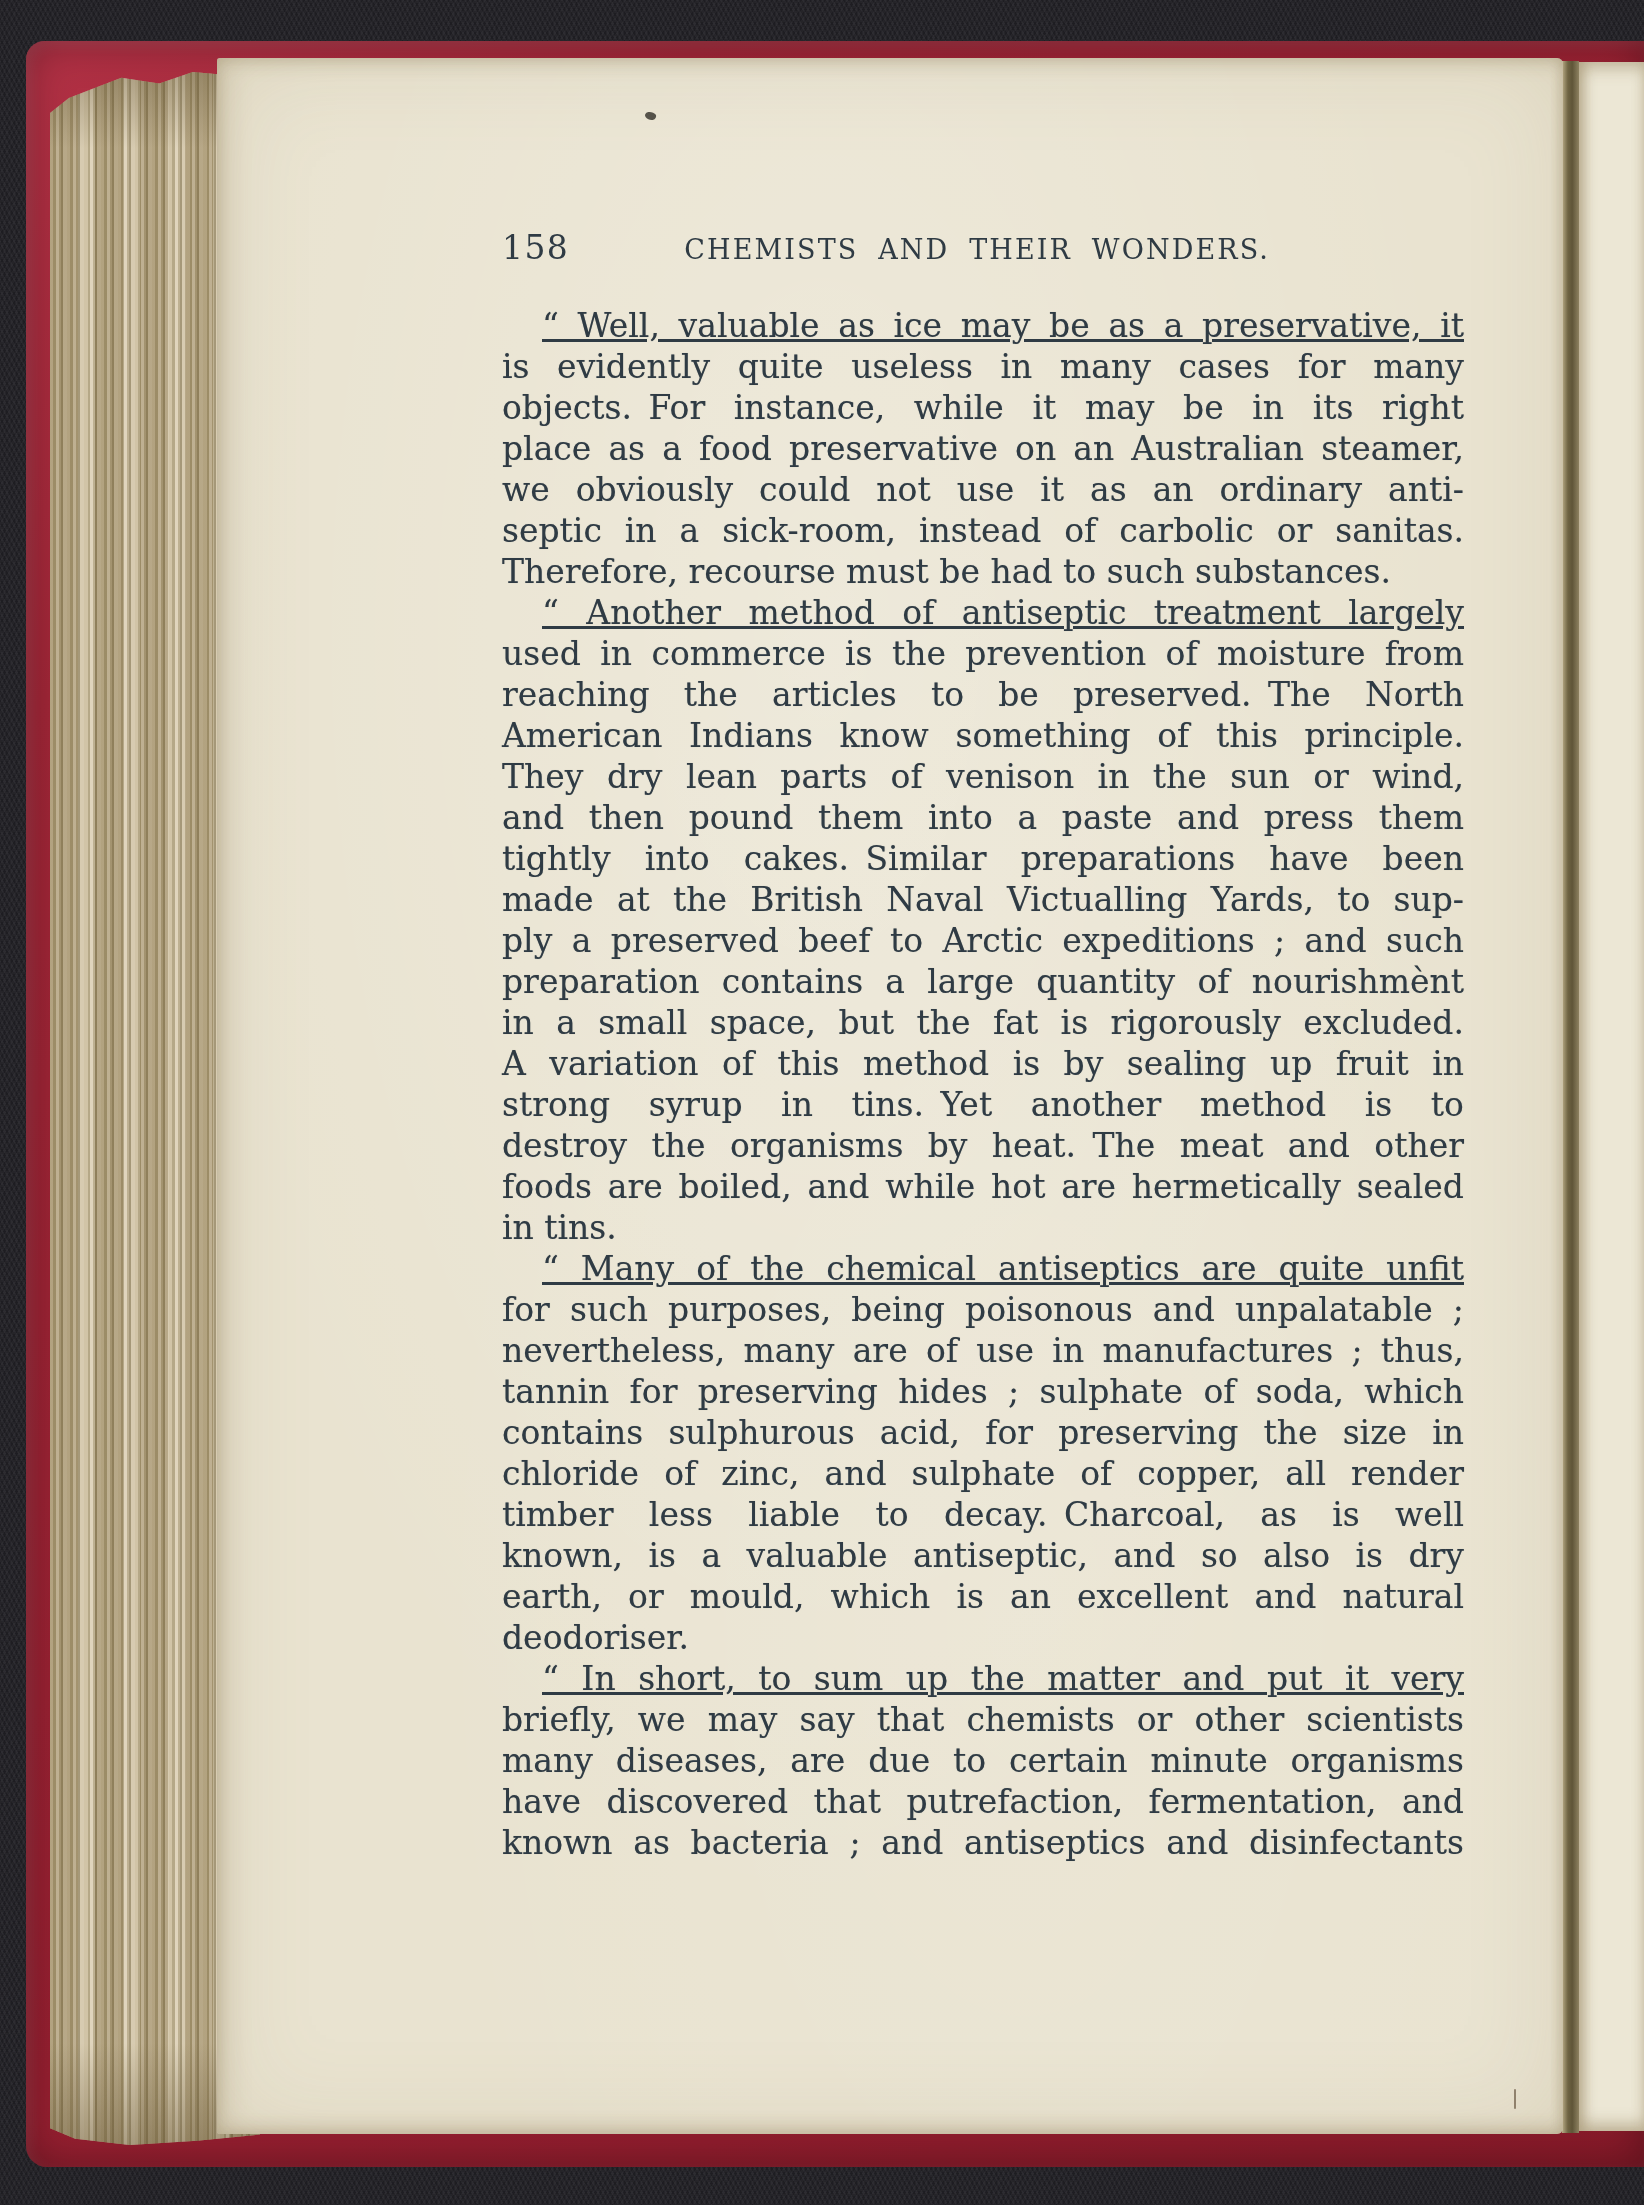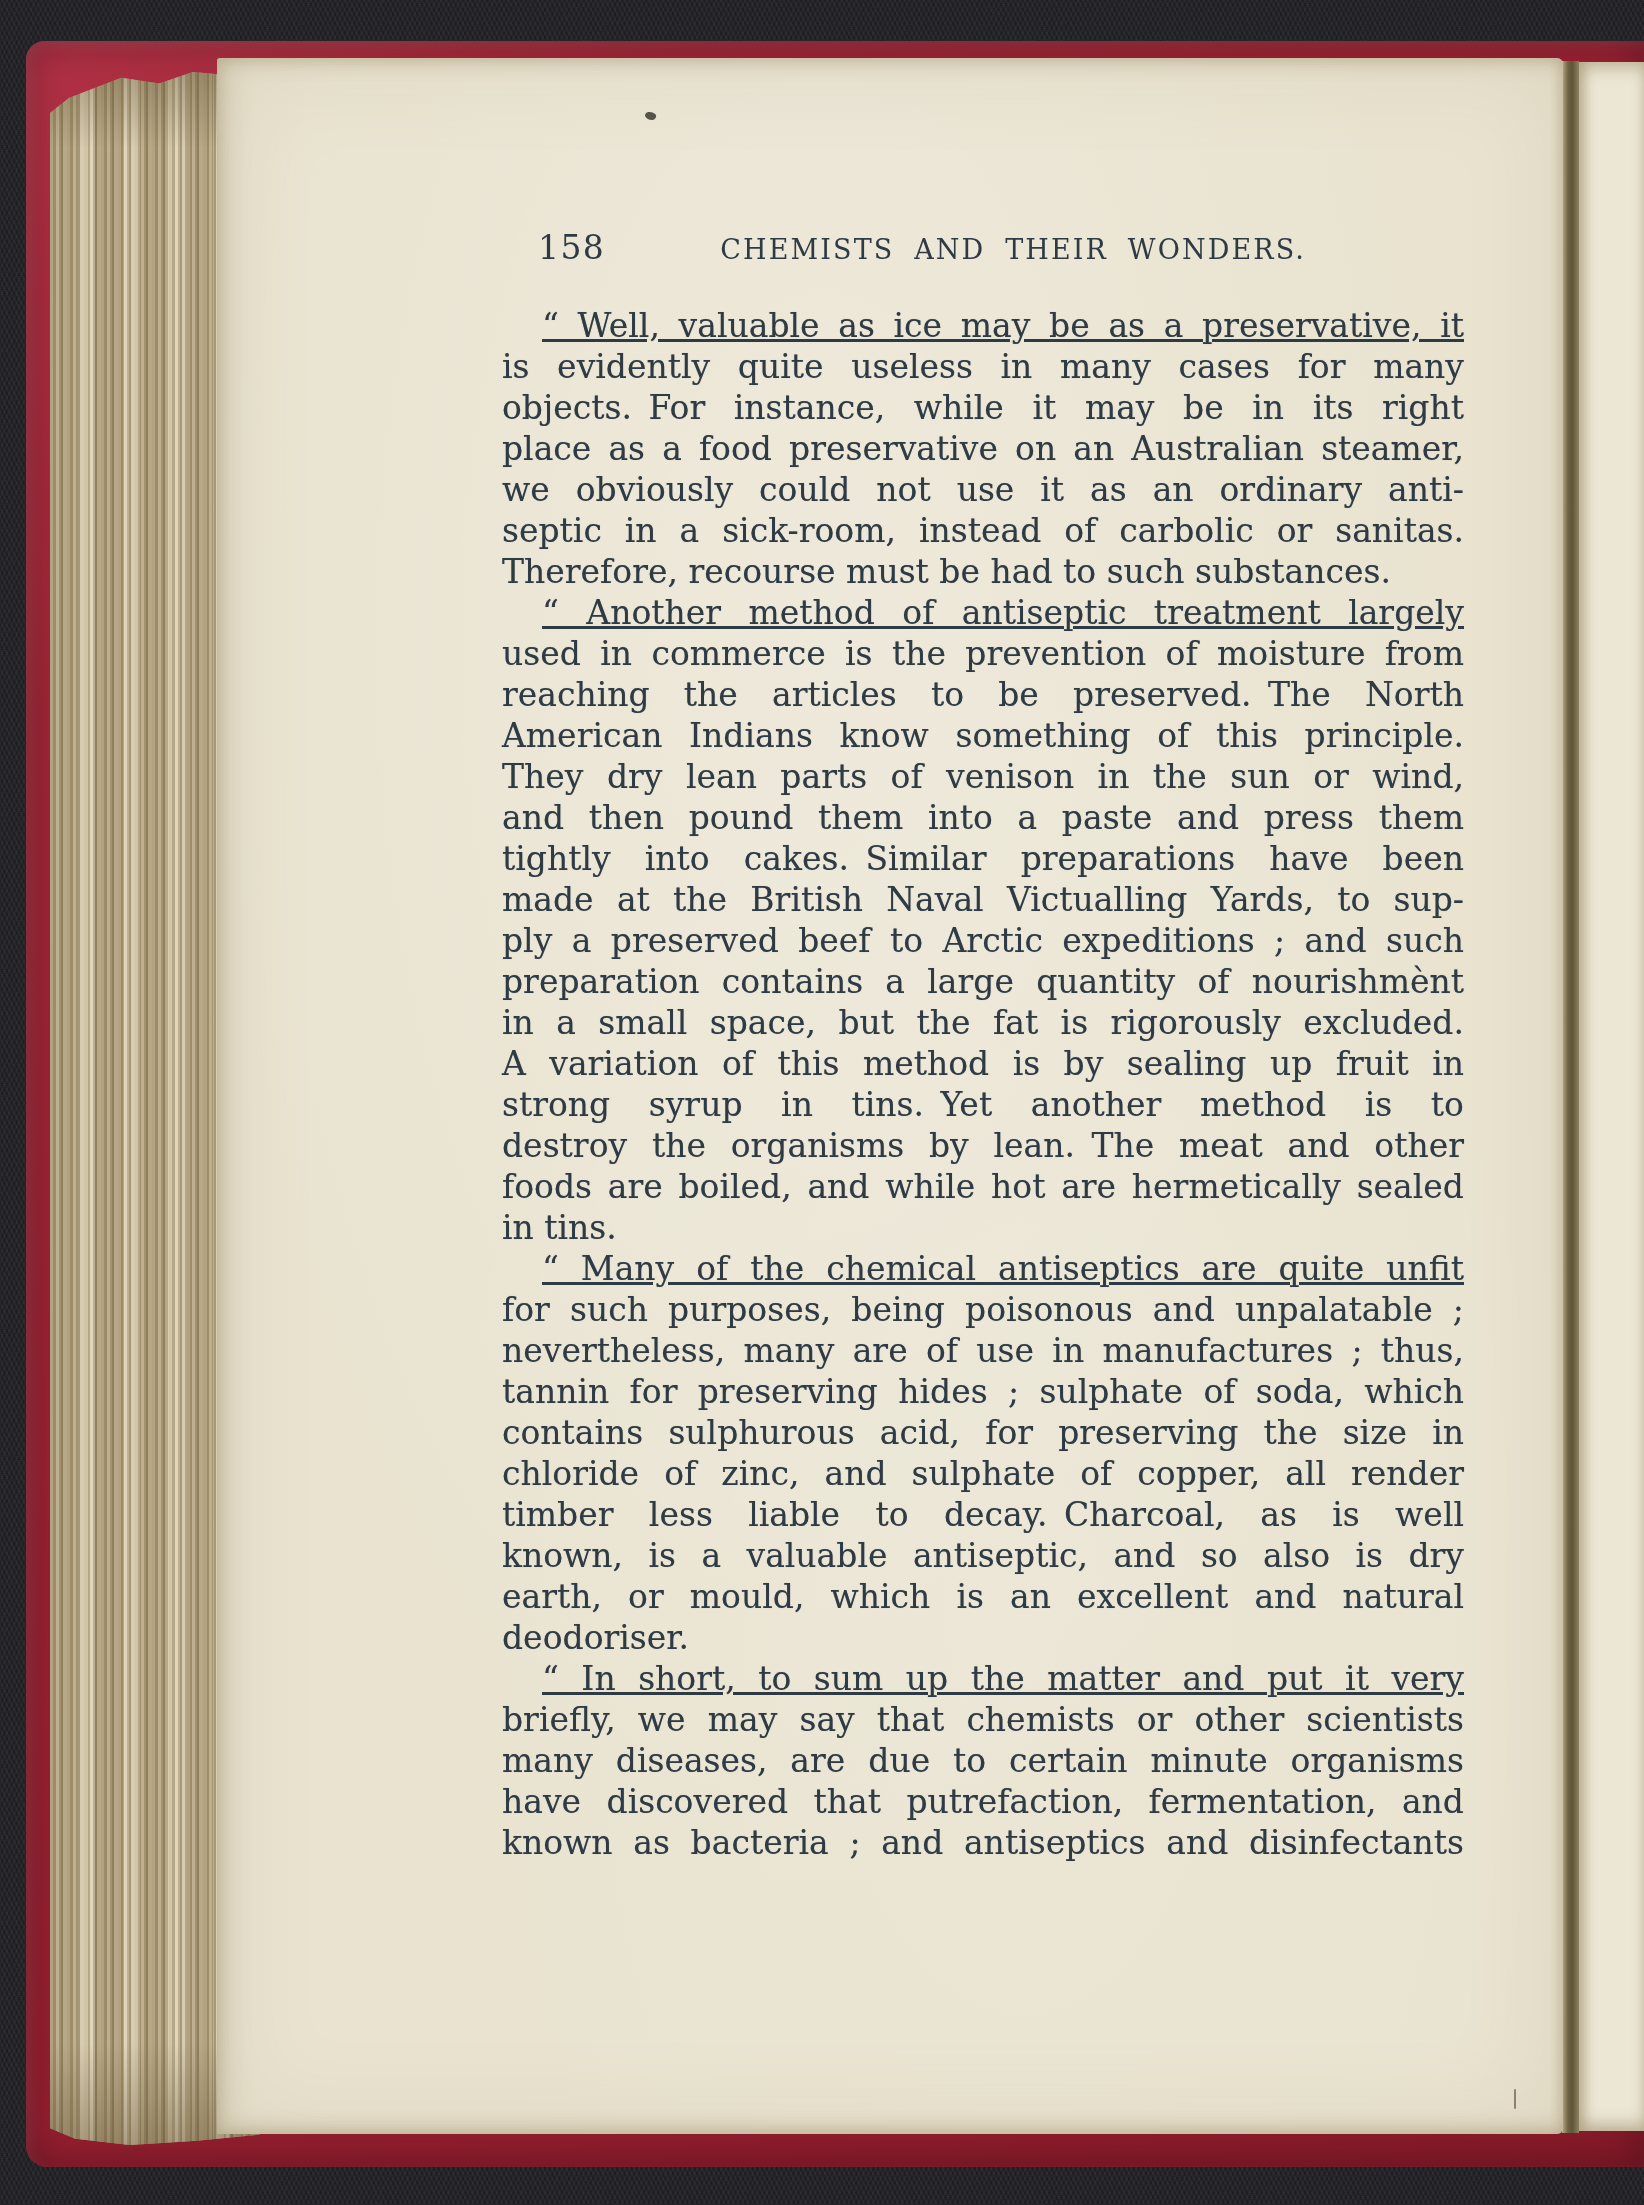--- a/index.html
+++ b/index.html
@@ -56,21 +56,21 @@
       radial-gradient(ellipse at 45% 28%, rgba(255,255,255,.22), rgba(255,255,255,0) 62%),
       radial-gradient(ellipse at 60% 75%, rgba(255,255,255,.10), rgba(255,255,255,0) 55%);
     border-radius:2.8px 5.7px 5.7px 2.8px;
     box-shadow:
       inset 0 0 99px rgba(150,128,88,.16),
       inset 11.3px 0 24px rgba(125,105,65,.18),
       inset 0 7px 12.8px rgba(125,105,65,.12),
       inset 0 -8.5px 14px rgba(125,105,65,.14),
       inset -4.3px 0 10px rgba(125,105,65,.10);
   }
-  .header{position:absolute;top:163px;left:285px;width:962px;height:43px;color:#2f3b44;margin-left:36px;}
+  .header{position:absolute;top:163px;left:285px;width:962px;height:43px;color:#2f3b44;}
   .pagenum{
     position:absolute;left:0;bottom:0;
     font-size:33px;line-height:1;letter-spacing:1.4px;
   }
   .title{
     position:absolute;left:50%;bottom:1.4px;transform:translateX(-51%);
     font-size:27px;line-height:1;letter-spacing:2.1px;word-spacing:9.2px;white-space:nowrap;
   }
   .body{
     position:absolute;top:247px;left:285px;width:962px;
@@ -129,21 +129,21 @@
           <div class="line">American Indians know something of this principle.</div>
           <div class="line">They dry lean parts of venison in the sun or wind,</div>
           <div class="line">and then pound them into a paste and press them</div>
           <div class="line">tightly into cakes. Similar preparations have been</div>
           <div class="line">made at the British Naval Victualling Yards, to sup-</div>
           <div class="line">ply a preserved beef to Arctic expeditions ; and such</div>
           <div class="line">preparation contains a large quantity of nourishmènt</div>
           <div class="line">in a small space, but the fat is rigorously excluded.</div>
           <div class="line">A variation of this method is by sealing up fruit in</div>
           <div class="line">strong syrup in tins. Yet another method is to</div>
-          <div class="line">destroy the organisms by lean. The meat and other</div>
+          <div class="line">destroy the organisms by heat. The meat and other</div>
           <div class="line">foods are boiled, and while hot are hermetically sealed</div>
           <div class="line last">in tins.</div>
         </div>
         <div class="para">
           <div class="line first">“ Many of the chemical antiseptics are quite unfit</div>
           <div class="line">for such purposes, being poisonous and unpalatable ;</div>
           <div class="line">nevertheless, many are of use in manufactures ; thus,</div>
           <div class="line">tannin for preserving hides ; sulphate of soda, which</div>
           <div class="line">contains sulphurous acid, for preserving the size in</div>
           <div class="line">chloride of zinc, and sulphate of copper, all render</div>

